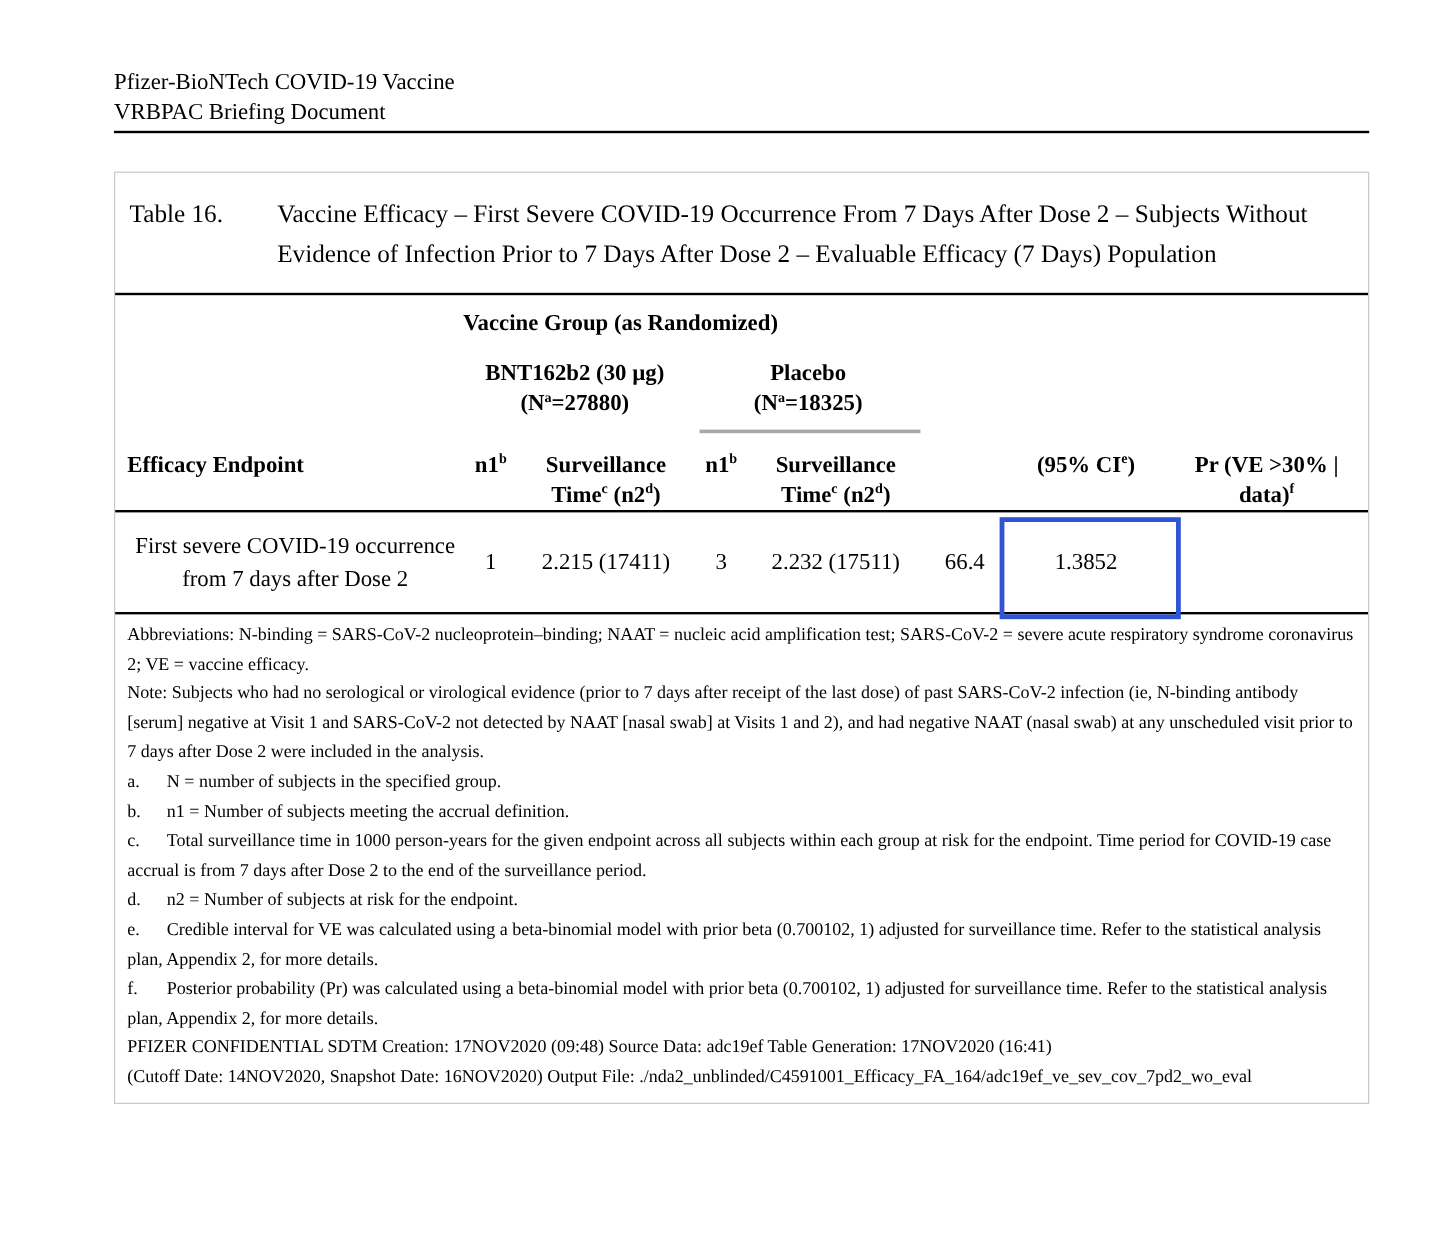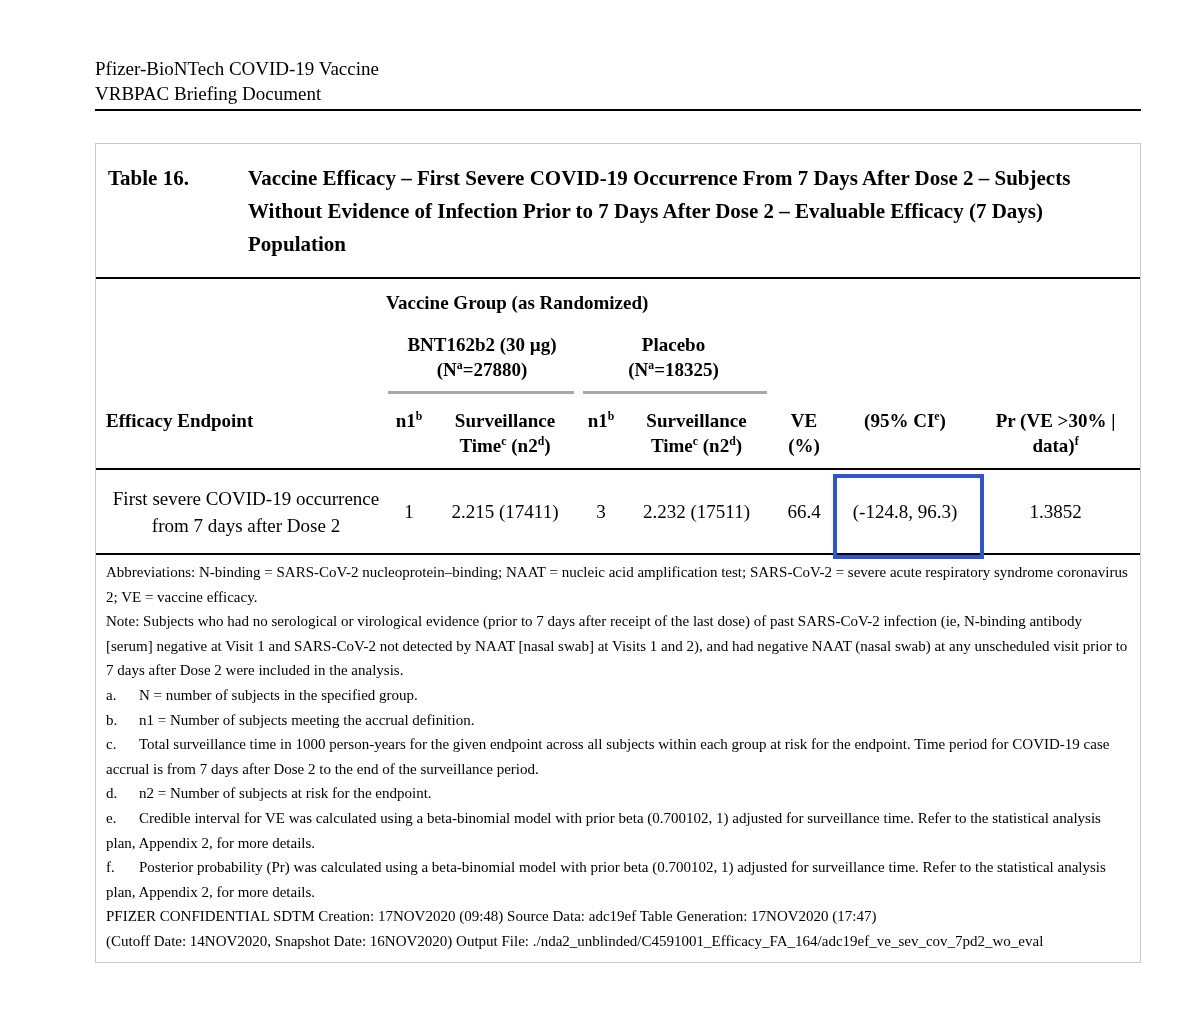--- a/index.html
+++ b/index.html
@@ -24,44 +24,43 @@
   .table-frame {
     margin-top: 32px;
     border: 1px solid #c9c9c9;
   }
 
   
   .title-section {
     display: flex;
     padding: 18px 12px 16px 12px;
     border-bottom: 2px solid #000;
-    font-weight: bold;
+    font-weight: normal;
     font-size: 21px;
     line-height: 33px;
-    justify-content: space-between;
   }
   .title-label { width: 123px; flex: 0 0 123px; }
   .title-text { width: 880px; }
 
   
   .grid {
     display: grid;
     grid-template-columns: 290px 46px 146px 46px 145px 70px 132px 1fr;
   }
   .head-section { border-bottom: 2px solid #000; font-weight: bold; font-size: 19px; }
   .h-vg { grid-column: 2 / 6; grid-row: 1; display: flex; flex-direction: row; }
   .h-vg .vg-text { text-align: center; padding: 13px 0 9px 0; }
   .rule { height: 3px; background: #a8a8a8; }
   .h-vg .rule { margin: 0 2px; }
-  .h-g1 { grid-column: 2 / 4; grid-row: 2; display: flex; flex-direction: column; justify-content: center; }
+  .h-g1 { grid-column: 2 / 4; grid-row: 2; display: flex; flex-direction: row; justify-content: center; }
   .h-g2 { grid-column: 4 / 6; grid-row: 2; display: flex; flex-direction: column; }
   .grp-text { text-align: center; padding: 9px 0 9px 0; line-height: 25px; flex: 1; }
   .h-g1 .rule { margin-right: 4px; margin-left: 2px; }
   .h-g2 .rule { margin-left: 5px; margin-right: 2px; }
-  .col-label { grid-row: 3; padding-top: 14px; padding-bottom: 10px; text-align: center; line-height: 25px; }
+  .col-label { grid-row: 3; padding-top: 14px; text-align: center; line-height: 25px; }
   .h-endpoint { grid-column: 1; text-align: left; padding-left: 10px; }
   .h-n1v { grid-column: 2; } .h-stv { grid-column: 3; }
   .h-n1p { grid-column: 4; } .h-stp { grid-column: 5; }
   .h-ve { grid-column: 6; } .h-ci { grid-column: 7; } .h-pr { grid-column: 8; }
   sup { font-size: 0.62em; vertical-align: super; line-height: 0; }
 
   
   .data-section {
     position: relative;
     border-bottom: 2px solid #000;
@@ -135,56 +134,51 @@
         <div><span>Time</span><sup>c</sup><span> (n2</span><sup>d</sup><span>)</span></div>
       </div>
 
       <div class="col-label h-n1p"><span>n1</span><sup>b</sup></div>
 
       <div class="col-label h-stp">
         <div>Surveillance</div>
         <div><span>Time</span><sup>c</sup><span> (n2</span><sup>d</sup><span>)</span></div>
       </div>
 
-      <div class="col-label h-ve">
-        <div>VE</div>
-        <div>(%)</div>
-      </div>
 
       <div class="col-label h-ci"><span>(95% CI</span><sup>e</sup><span>)</span></div>
 
       <div class="col-label h-pr">
         <div>Pr (VE &gt;30% |</div>
         <div><span>data)</span><sup>f</sup></div>
       </div>
     </div>
 
     <div class="data-section">
       <div class="grid">
         <div class="cell cell-endpoint">
             <span class="txt">First severe COVID-19 occurrence from 7 days after Dose 2</span>
           </div>
         <div class="cell">1</div>
         <div class="cell">2.215 (17411)</div>
         <div class="cell">3</div>
         <div class="cell">2.232 (17511)</div>
         <div class="cell">66.4</div>
-        <div class="cell">(-124.8, 96.3)</div>
         <div class="cell">1.3852</div>
       </div>
       <div class="hl-box" style="border-color: rgb(47, 85, 212);"></div>
     </div>
 
     <div class="footnotes">
       <div class="fn-line">Abbreviations: N-binding = SARS-CoV-2 nucleoprotein–binding; NAAT = nucleic acid amplification test; SARS-CoV-2 = severe acute respiratory syndrome coronavirus 2; VE = vaccine efficacy.</div>
       <div class="fn-line">Note: Subjects who had no serological or virological evidence (prior to 7 days after receipt of the last dose) of past SARS-CoV-2 infection (ie, N-binding antibody [serum] negative at Visit 1 and SARS-CoV-2 not detected by NAAT [nasal swab] at Visits 1 and 2), and had negative NAAT (nasal swab) at any unscheduled visit prior to 7 days after Dose 2 were included in the analysis.</div>
       <div class="fn-line"><span class="fn-label">a.</span><span>N = number of subjects in the specified group.</span></div>
       <div class="fn-line"><span class="fn-label">b.</span><span>n1 = Number of subjects meeting the accrual definition.</span></div>
       <div class="fn-line"><span class="fn-label">c.</span><span>Total surveillance time in 1000 person-years for the given endpoint across all subjects within each group at risk for the endpoint. Time period for COVID-19 case accrual is from 7 days after Dose 2 to the end of the surveillance period.</span></div>
       <div class="fn-line"><span class="fn-label">d.</span><span>n2 = Number of subjects at risk for the endpoint.</span></div>
       <div class="fn-line"><span class="fn-label">e.</span><span>Credible interval for VE was calculated using a beta-binomial model with prior beta (0.700102, 1) adjusted for surveillance time. Refer to the statistical analysis plan, Appendix 2, for more details.</span></div>
       <div class="fn-line"><span class="fn-label">f.</span><span>Posterior probability (Pr) was calculated using a beta-binomial model with prior beta (0.700102, 1) adjusted for surveillance time. Refer to the statistical analysis plan, Appendix 2, for more details.</span></div>
-      <div class="fn-line">PFIZER CONFIDENTIAL SDTM Creation: 17NOV2020 (09:48) Source Data: adc19ef Table Generation: 17NOV2020 (17:47)</div>
+      <div class="fn-line">PFIZER CONFIDENTIAL SDTM Creation: 17NOV2020 (09:48) Source Data: adc19ef Table Generation: 17NOV2020 (16:41)</div>
       <div class="fn-line">(Cutoff Date: 14NOV2020, Snapshot Date: 16NOV2020) Output File: ./nda2_unblinded/C4591001_Efficacy_FA_164/adc19ef_ve_sev_cov_7pd2_wo_eval</div>
     </div>
 
   </div>
 </div>
 
 </body></html>

